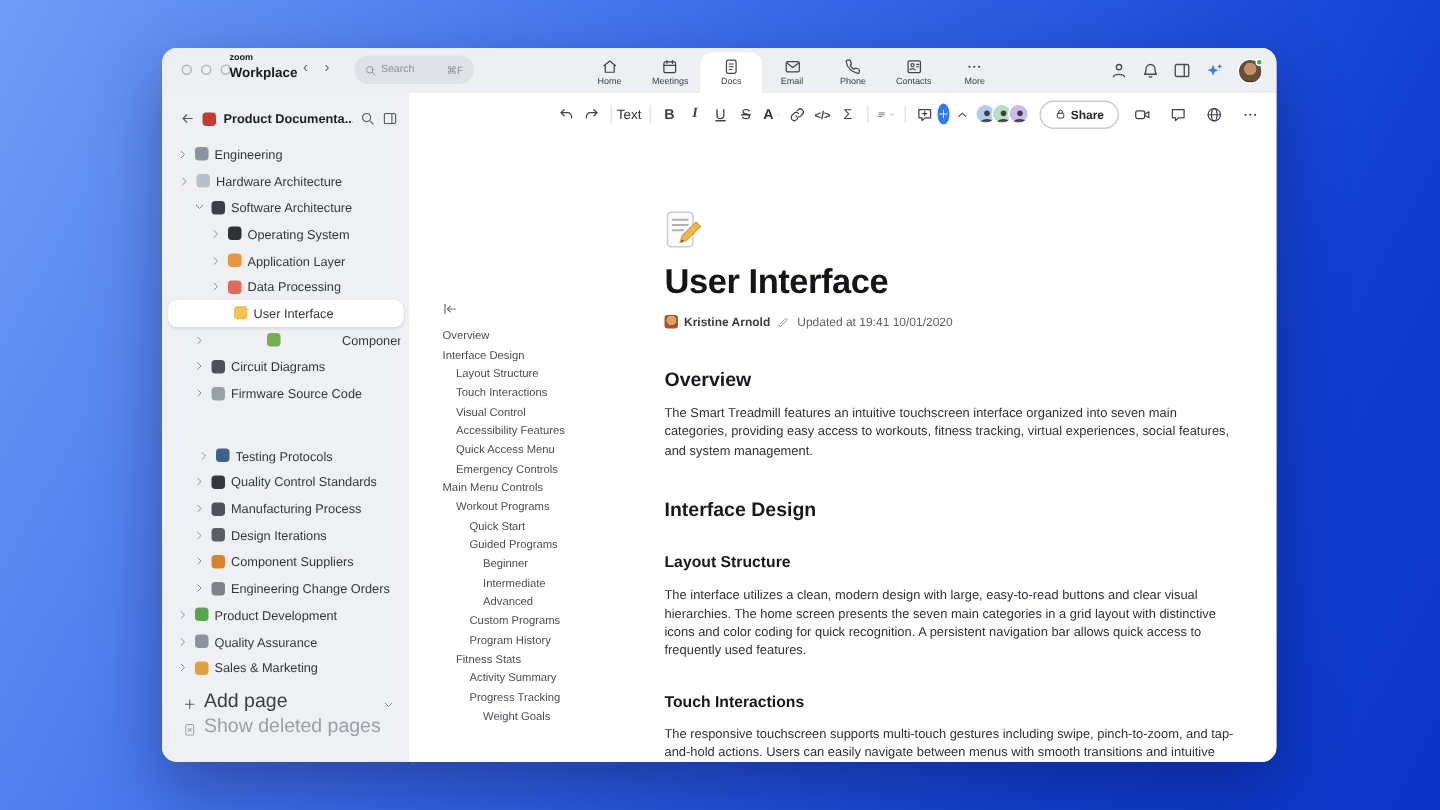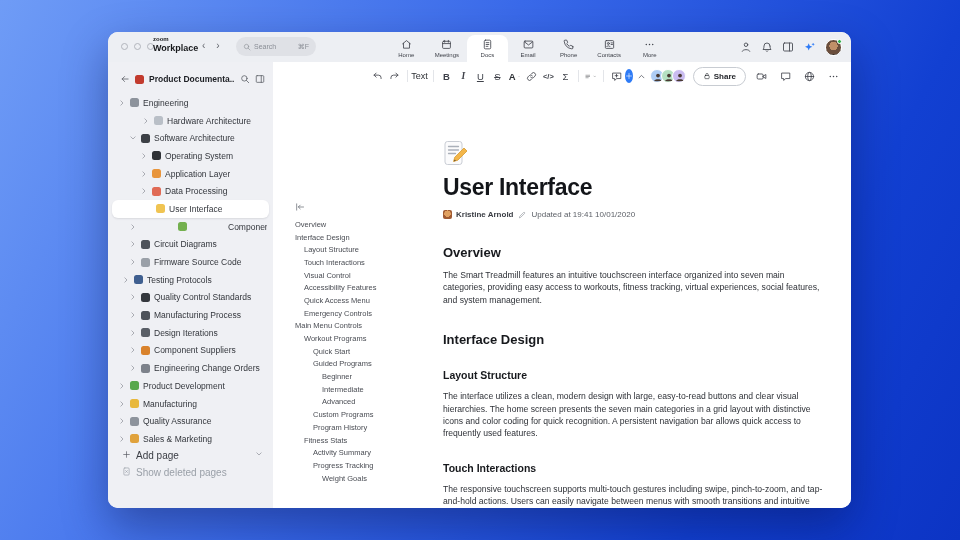--- a/index.html
+++ b/index.html
@@ -48,21 +48,21 @@
   .sb-head .svgi { width:10px; height:10px; color:#55585f; }
   .sb-title { font-size:8.5px; font-weight:700; color:#1d1f24; white-space:nowrap; overflow:hidden; flex:1; }
   .sw { width:9px; height:9px; border-radius:2.5px; flex:0 0 auto; }
   .tree { margin-top:4px; }
   .trow { display:flex; align-items:center; height:17.7px; gap:4px; padding-right:6px; color:#33363c; }
   .trow .chev { width:8px; height:8px; color:#7a7e86; flex:0 0 auto; }
   .trow .chev svg { width:8px; height:8px; display:block; }
   .trow .tlabel { font-size:8.5px; white-space:nowrap; overflow:hidden; }
   .trow.selected { background:#fff; border-radius:6px; margin:0 4px; box-shadow:0 1px 2px rgba(20,20,40,.10); }
   .sb-foot { margin-top:2px; }
-  .frow { display:flex; align-items:flex-start; height:17.7px; gap:5px; padding:0 10px 0 14px; color:#3a3d44; font-size:10px; }
+  .frow { display:flex; align-items:flex-end; height:17.7px; gap:5px; padding:0 10px 0 14px; color:#3a3d44; font-size:13px; }
   .frow .svgi { width:9px; height:9px; color:#55585f; }
   .frow .endchev { margin-left:auto; width:8px; height:8px; color:#7a7e86; }
   .frow.muted { color:#9aa0a8; }
   .frow.muted .svgi { color:#9aa0a8; }
 
   
   .main { position:absolute; left:165px; top:30px; right:0; bottom:0; background:#fff; }
   .toolbar { position:absolute; left:0; top:0; right:0; height:28px; display:flex; align-items:center;
              padding-left:96px; color:#3f424a; }
   .tb { display:flex; align-items:center; justify-content:center; height:18px; min-width:17px; border-radius:4px; }
@@ -260,21 +260,21 @@
       <div class="tree" id="tree">
           <div class="trow" style="padding-left: 10px;">
             <span class="chev">
               <svg viewBox="0 0 24 24" fill="none" stroke="currentColor" stroke-width="1.8" stroke-linecap="round" stroke-linejoin="round">
                 <path d="M8.5 5.5 15 12l-6.5 6.5"></path>
               </svg>
             </span>
             <span class="sw" style="background: rgb(141, 147, 156);"></span>
             <span class="tlabel">Engineering</span>
           </div>
-          <div class="trow" style="padding-left: 34px;">
+          <div class="trow" style="padding-left: 11px;">
             <span class="chev">
               <svg viewBox="0 0 24 24" fill="none" stroke="currentColor" stroke-width="1.8" stroke-linecap="round" stroke-linejoin="round">
                 <path d="M8.5 5.5 15 12l-6.5 6.5"></path>
               </svg>
             </span>
             <span class="sw" style="background: rgb(185, 191, 199);"></span>
             <span class="tlabel">Hardware Architecture</span>
           </div>
           <div class="trow" style="padding-left: 21px;">
             <span class="chev">
@@ -337,21 +337,21 @@
           </div>
           <div class="trow" style="padding-left: 21px;">
             <span class="chev">
               <svg viewBox="0 0 24 24" fill="none" stroke="currentColor" stroke-width="1.8" stroke-linecap="round" stroke-linejoin="round">
                 <path d="M8.5 5.5 15 12l-6.5 6.5"></path>
               </svg>
             </span>
             <span class="sw" style="background: rgb(154, 160, 168);"></span>
             <span class="tlabel">Firmware Source Code</span>
           </div>
-          <div class="trow" style="padding-left: 14px;">
+          <div class="trow" style="padding-left: 24px; margin-top: 24px;">
             <span class="chev">
               <svg viewBox="0 0 24 24" fill="none" stroke="currentColor" stroke-width="1.8" stroke-linecap="round" stroke-linejoin="round">
                 <path d="M8.5 5.5 15 12l-6.5 6.5"></path>
               </svg>
             </span>
             <span class="sw" style="background: rgb(63, 95, 144);"></span>
             <span class="tlabel">Testing Protocols</span>
           </div>
           <div class="trow" style="padding-left: 21px;">
             <span class="chev">
@@ -399,29 +399,20 @@
             <span class="tlabel">Engineering Change Orders</span>
           </div>
           <div class="trow" style="padding-left: 10px;">
             <span class="chev">
               <svg viewBox="0 0 24 24" fill="none" stroke="currentColor" stroke-width="1.8" stroke-linecap="round" stroke-linejoin="round">
                 <path d="M8.5 5.5 15 12l-6.5 6.5"></path>
               </svg>
             </span>
             <span class="sw" style="background: rgb(87, 168, 77);"></span>
             <span class="tlabel">Product Development</span>
-          </div>
-          <div class="trow" style="padding-left: 10px;">
-            <span class="chev">
-              <svg viewBox="0 0 24 24" fill="none" stroke="currentColor" stroke-width="1.8" stroke-linecap="round" stroke-linejoin="round">
-                <path d="M8.5 5.5 15 12l-6.5 6.5"></path>
-              </svg>
-            </span>
-            <span class="sw" style="background: rgb(232, 184, 60);"></span>
-            <span class="tlabel">Manufacturing</span>
           </div>
           <div class="trow" style="padding-left: 10px;">
             <span class="chev">
               <svg viewBox="0 0 24 24" fill="none" stroke="currentColor" stroke-width="1.8" stroke-linecap="round" stroke-linejoin="round">
                 <path d="M8.5 5.5 15 12l-6.5 6.5"></path>
               </svg>
             </span>
             <span class="sw" style="background: rgb(141, 147, 156);"></span>
             <span class="tlabel">Quality Assurance</span>
           </div>

